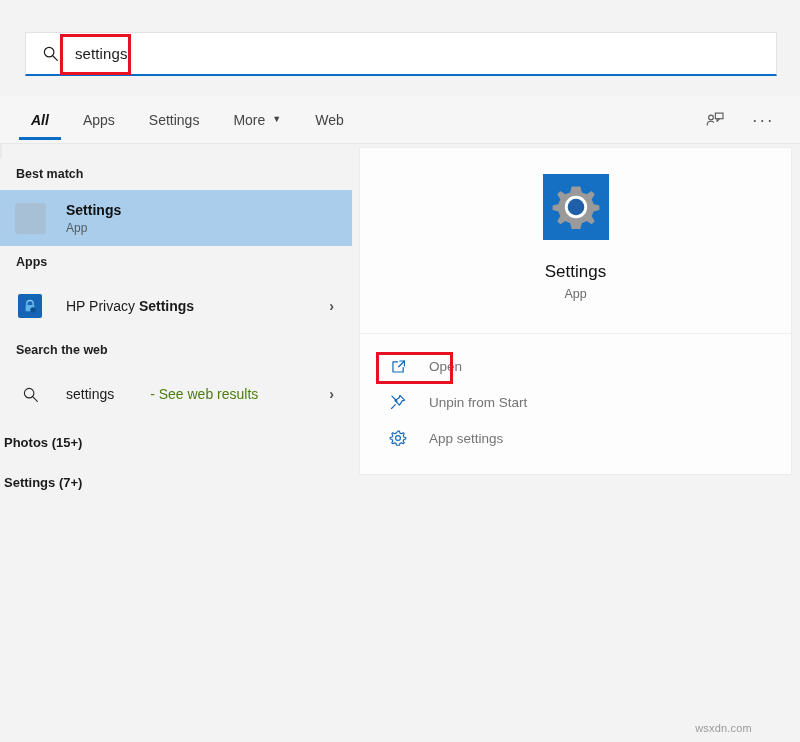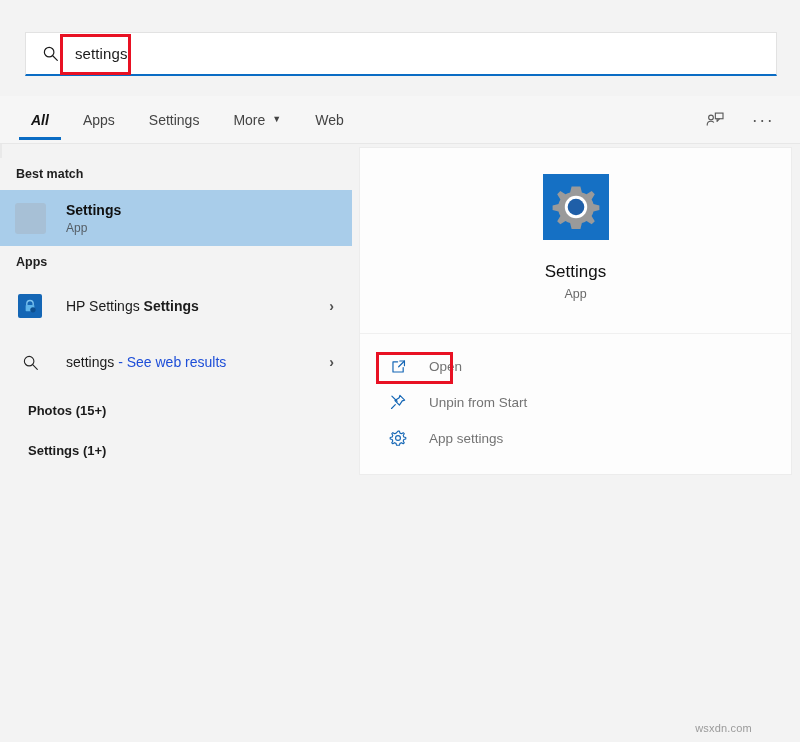--- a/index.html
+++ b/index.html
@@ -176,21 +176,21 @@
     color: #555e66;
     line-height: 16px;
     margin-top: 1px;
   }
   .row-single {
     margin-left: 20px;
     font-size: 14px;
     color: #1b1b1b;
   }
   .row-single .bold { font-weight: 700; }
-  .row-single .muted { color: #1d4ed8; }
+  .row-single .muted { color: #4d7c0f; margin-left: 32px; }
   .row-chevron {
     margin-left: auto;
     font-size: 14px;
     color: #4e4e4e;
     font-weight: 600;
     padding-right: 6px;
   }
   .hp-icon {
     width: 24px; height: 24px;
     background: #1466b5;
@@ -200,21 +200,21 @@
   }
   .web-search-icon {
     width: 22px; height: 22px;
     color: #242424;
     display: flex; align-items: center; justify-content: center;
   }
   .count-head {
     font-size: 13px;
     font-weight: 700;
     color: #1b1b1b;
-    padding-left: 28px;
+    padding-left: 4px;
     display: flex;
     align-items: center;
     height: 40px;
   }
 
   
   .right-card {
     position: absolute;
     left: 360px; top: 148px;
     width: 431px;
@@ -369,43 +369,44 @@
       <div class="row-icon">
         <div class="hp-icon">
           <svg width="16" height="16" viewBox="0 0 18 18" fill="none">
             <path d="M5.4 8.2 V6.4 a3.6 3.6 0 0 1 7.2 0 V8.2" stroke="#7fc4ef" stroke-width="1.5" fill="none"></path>
             <rect x="4.1" y="8.0" width="9.8" height="7.0" rx="0.8" fill="#5fb4ea"></rect>
             <circle cx="12.3" cy="13.3" r="3.0" fill="#0d4f8f"></circle>
           </svg>
         </div>
       </div>
       <div class="row-single">
-        <span>HP Settings </span><span class="bold">Settings</span>
+        <span>HP Privacy </span><span class="bold">Settings</span>
       </div>
       <div class="row-chevron">›</div>
     </div>
 
+    <div class="section-head">Search the web</div>
 
     <div class="row">
       <div class="row-icon">
         <span class="web-search-icon">
           <svg width="17" height="17" viewBox="0 0 20 20" fill="none" stroke="currentColor" stroke-width="1.3">
             <circle cx="8.4" cy="8.4" r="5.6"></circle>
             <line x1="12.6" y1="12.6" x2="18" y2="18" stroke-linecap="round"></line>
           </svg>
         </span>
       </div>
       <div class="row-single">
         <span>settings</span><span class="muted"> - See web results</span>
       </div>
       <div class="row-chevron">›</div>
     </div>
 
     <div class="count-head">Photos (15+)</div>
-    <div class="count-head">Settings (1+)</div>
+    <div class="count-head">Settings (7+)</div>
 
   </div>
 
   <div class="right-card">
 
     <div class="hero">
       <div class="app-tile">
         <svg width="52" height="52" viewBox="0 0 52 52">
           <g fill="#9a9a9a">
             <path d="M26 5.5 l4.4 0 1.5 5.9 a15.8 15.8 0 0 1 4.6 1.9 l5.2 -3.2 3.1 3.1 -3.2 5.2 a15.8 15.8 0 0 1 1.9 4.6 l5.9 1.5 0 4.4 -5.9 1.5 a15.8 15.8 0 0 1 -1.9 4.6 l3.2 5.2 -3.1 3.1 -5.2 -3.2 a15.8 15.8 0 0 1 -4.6 1.9 l-1.5 5.9 -4.4 0 -4.4 0 -1.5 -5.9 a15.8 15.8 0 0 1 -4.6 -1.9 l-5.2 3.2 -3.1 -3.1 3.2 -5.2 a15.8 15.8 0 0 1 -1.9 -4.6 l-5.9 -1.5 0 -4.4 5.9 -1.5 a15.8 15.8 0 0 1 1.9 -4.6 l-3.2 -5.2 3.1 -3.1 5.2 3.2 a15.8 15.8 0 0 1 4.6 -1.9 l1.5 -5.9 z"></path>

